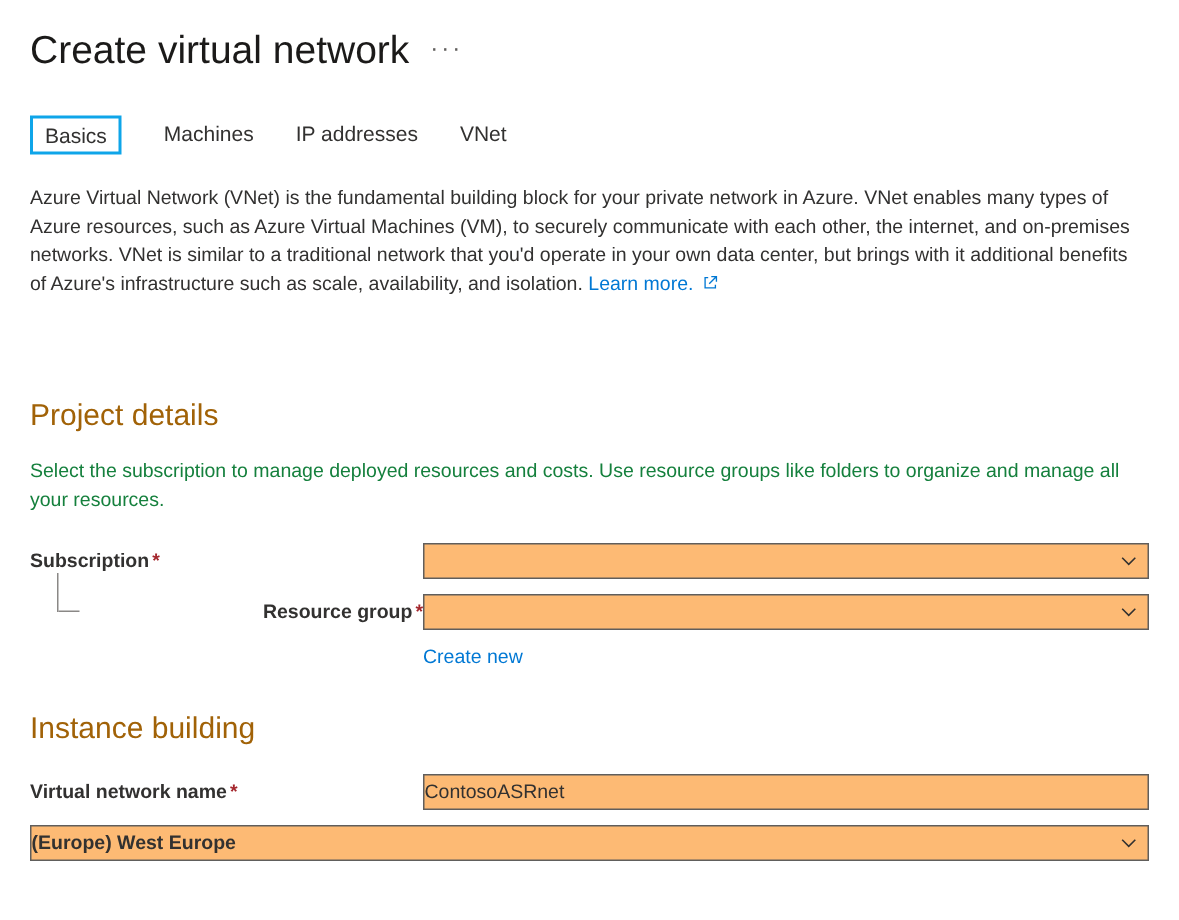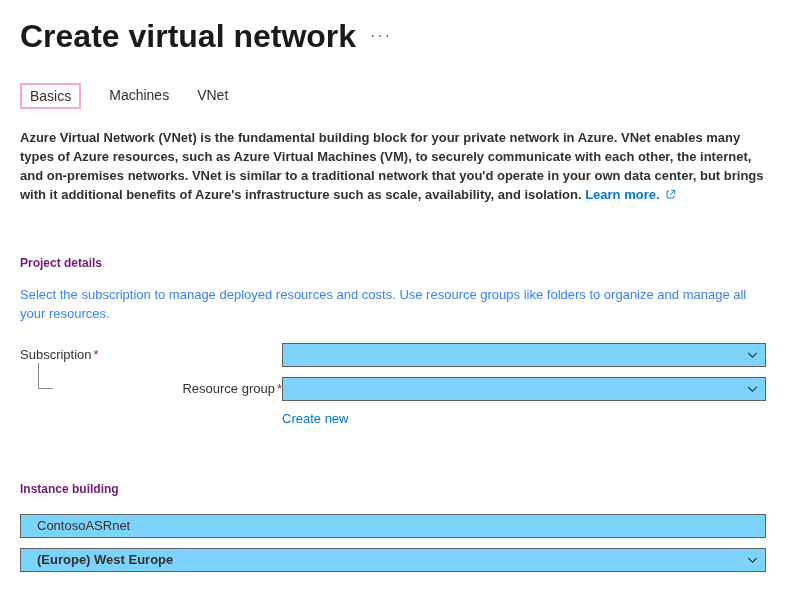--- a/index.html
+++ b/index.html
@@ -15,22 +15,22 @@
       padding: 18px 20px;
       width: 786px;
     }
     .page-header {
       display: flex;
       align-items: center;
       gap: 14px;
       margin-bottom: 28px;
     }
     .page-title {
-      font-size: 32px;
-      font-weight: 700;
+      font-size: 26px;
+      font-weight: 400;
       color: #1b1a19;
     }
     .more-icon {
       color: #605e5c;
       font-size: 16px;
       letter-spacing: 2px;
       cursor: pointer;
       padding-bottom: 2px;
     }
     .tabs {
@@ -38,64 +38,64 @@
       gap: 28px;
       margin-bottom: 20px;
     }
     .tab {
       font-size: 14px;
       color: #323130;
       padding: 4px 0;
       cursor: pointer;
     }
     .tab.active {
-      border: 2px solid #f9a8d4;
+      border: 2px solid #0ea5e9;
       padding: 3px 8px;
     }
     .intro-text {
       font-size: 13px;
       color: #323130;
       line-height: 1.45;
-      margin-bottom: 52px;
+      margin-bottom: 68px;
       max-width: 750px;
-      font-weight: bold;
     }
     .learn-more {
       color: #0078d4;
       text-decoration: none;
       cursor: pointer;
     }
     .external-icon {
       color: #0078d4;
       font-size: 12px;
       margin-left: 2px;
     }
     .section-heading {
-      font-size: 12px;
-      font-weight: 700;
-      color: #701a75;
+      font-size: 20px;
+      font-weight: 400;
+      color: #a16207;
       margin-bottom: 16px;
     }
     .section-desc {
       font-size: 13px;
-      color: #3b82f6;
+      color: #15803d;
       line-height: 1.4;
       margin-bottom: 20px;
       max-width: 750px;
     }
     .form-row {
       display: flex;
       align-items: center;
       margin-bottom: 10px;
     }
     .form-label {
       width: 262px;
       font-size: 13px;
       color: #323130;
       flex-shrink: 0;
+      font-weight: bold;
     }
     .form-label.indented {
       padding-left: 40px;
       position: relative;
       text-align: right;
     }
     .indent-line {
       position: absolute;
       left: 18px;
       top: -18px;
@@ -126,24 +126,24 @@
       border-radius: 50%;
       font-size: 9px;
       color: #605e5c;
       margin: 0 3px;
       cursor: pointer;
     }
     .form-select, .form-input {
       flex: 1;
       height: 24px;
       border: 1px solid #605e5c;
-      padding: 2px 16px;
+      padding: 2px 0;
       font-size: 13px;
       font-family: inherit;
-      background: #7dd3fc;
+      background: #fdba74;
       color: #323130;
       position: relative;
     }
     .select-wrap {
       flex: 1;
       position: relative;
       font-weight: bold;
     }
     .select-wrap .form-select {
       width: 100%;
@@ -160,21 +160,21 @@
       pointer-events: none;
     }
     .chevron svg {
       width: 11px;
       height: 7px;
       display: block;
     }
     .create-new-row {
       margin-left: 262px;
       margin-top: 4px;
-      margin-bottom: 56px;
+      margin-bottom: 30px;
     }
     .create-new {
       color: #0078d4;
       font-size: 13px;
       cursor: pointer;
     }
     .section-gap {
       margin-bottom: 18px;
     }
     input.form-input {
@@ -186,20 +186,21 @@
 <body>
 
 <div class="page-header">
   <h1 class="page-title">Create virtual network</h1>
   <span class="more-icon">···</span>
 </div>
 
 <div class="tabs">
   <div class="tab active">Basics</div>
   <div class="tab">Machines</div>
+  <div class="tab">IP addresses</div>
   <div class="tab">VNet</div>
 </div>
 
 <p class="intro-text">
   <span>Azure Virtual Network (VNet) is the fundamental building block for your private network in Azure. VNet enables many types of Azure resources, such as Azure Virtual Machines (VM), to securely communicate with each other, the internet, and on-premises networks. VNet is similar to a traditional network that you'd operate in your own data center, but brings with it additional benefits of Azure's infrastructure such as scale, availability, and isolation.</span>
   <a class="learn-more">
     <span>Learn more.</span><span class="external-icon">
       <svg width="11" height="11" viewBox="0 0 16 16" fill="none" style="vertical-align:-1px">
         <path d="M6 3H3v10h10v-3" stroke="#0078d4" stroke-width="1.3" fill="none"></path>
         <path d="M9 2h5v5M14 2L7 9" stroke="#0078d4" stroke-width="1.3" fill="none"></path>
@@ -240,20 +241,23 @@
   </div>
 </div>
 
 <div class="create-new-row">
   <span class="create-new">Create new</span>
 </div>
 
 <h2 class="section-heading section-gap">Instance building</h2>
 
 <div class="form-row">
+  <div class="form-label">
+    <span>Virtual network name</span><span class="required">*</span>
+  </div>
   <input type="text" class="form-input" value="ContosoASRnet" style="">
 </div>
 
 <div class="form-row">
   <div class="select-wrap">
     <div class="form-select">(Europe) West Europe</div>
     <span class="chevron">
       <svg viewBox="0 0 12 8">
           <path d="M1 1.5 L6 6.5 L11 1.5" stroke="#323130" stroke-width="1.2" fill="none"></path>
         </svg>

